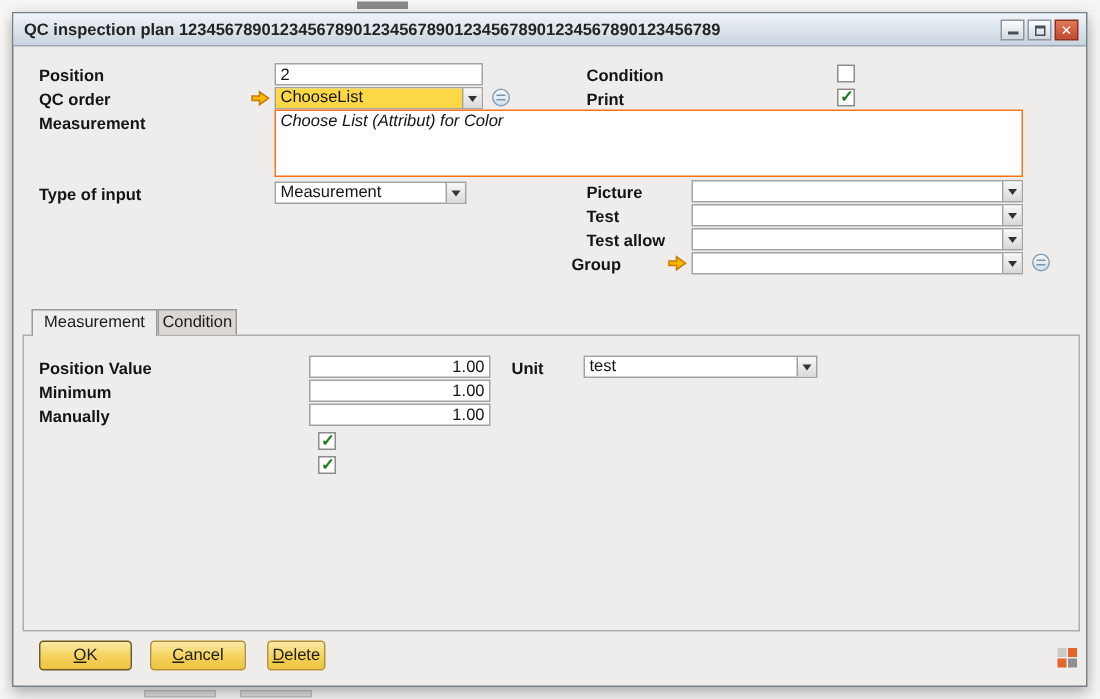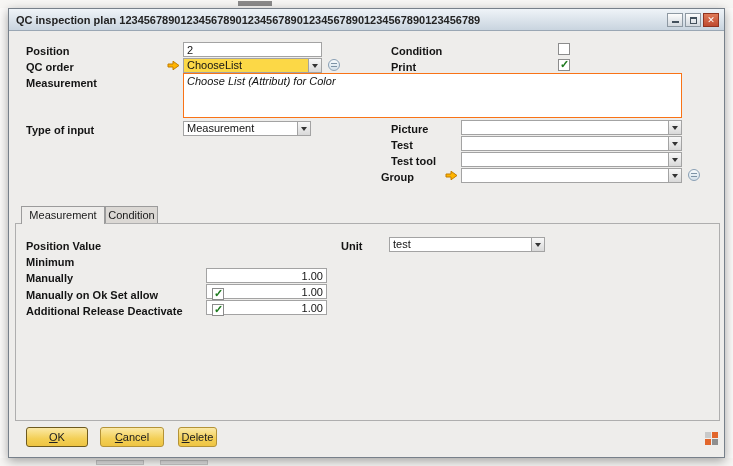--- a/index.html
+++ b/index.html
@@ -45,21 +45,21 @@
   .glyph-max { position:absolute; left:4px; top:3px; width:7px; height:7px; border:1px solid #43505c; border-top-width:2px; }
   .win-btn.close { background:linear-gradient(#df7a58,#bf4a30); border-color:#8f3320; }
   .glyph-close::before { content:"✕"; position:absolute; left:0; right:0; top:0; text-align:center; font-size:9px; line-height:13px; color:#fff; }
 
   .lbl { position:absolute; white-space:nowrap; color:#141414;font-weight:bold; }
 
   .tfield {
     position:absolute; height:15px; border:1px solid #a3a3a3; background:#fff;
     font-family:"Liberation Sans", sans-serif; font-size:11px; padding:0 3px; outline:none; color:#141414;
   }
-  .num { text-align:right;margin-top:31px; }
+  .num { text-align:right; }
 
   textarea.ta {
     position:absolute; left:174px; top:64px; width:499px; height:45px;
     border:1px solid #f97316; background:#fff; resize:none; outline:none;
     font-family:"Liberation Sans", sans-serif; font-size:11px; padding:1px 3px; color:#141414;font-style:italic;
   }
 
   .combo { position:absolute; height:15px; border:1px solid #a3a3a3; background:#fff; display:flex; cursor:pointer; }
   .combo-text { flex:1; padding:0 3px; line-height:13px; overflow:hidden; white-space:nowrap; color:#141414; }
   .combo-btn { width:13px; border-left:1px solid #a3a3a3; background:linear-gradient(#f8f8f8,#d9d9d9); position:relative; }
@@ -161,21 +161,21 @@
       <span class="combo-text"></span>
       <span class="combo-btn"></span>
     </div>
 
     <span class="lbl" style="left:382px;top:130px">Test</span>
     <div class="combo" style="left:452px;top:127px;width:221px">
       <span class="combo-text"></span>
       <span class="combo-btn"></span>
     </div>
 
-    <span class="lbl" style="left:382px;top:146px">Test tool</span>
+    <span class="lbl" style="left:382px;top:146px">Test allow</span>
     <div class="combo" style="left:452px;top:143px;width:221px">
       <span class="combo-text"></span>
       <span class="combo-btn"></span>
     </div>
 
     <span class="lbl" style="left:372px;top:162px">Group</span>
     <span class="link-arrow" style="left:436px;top:161px">
       <svg width="13" height="11" viewBox="0 0 13 11">
           <path d="M1 4 h5 V1.2 L12 5.5 6 9.8 V7 H1 Z" fill="#ffb400" stroke="#c27d00" stroke-width="1"></path>
         </svg>
@@ -201,24 +201,22 @@
       <span class="combo-text">test</span>
       <span class="combo-btn"></span>
     </div>
 
     <span class="lbl" style="left:17px;top:247px">Minimum</span>
     <input class="tfield num" style="left: 197px; top: 244px; width: 121px;" value="1.00">
 
     <span class="lbl" style="left:17px;top:263px">Manually</span>
     <input class="tfield num" style="left: 197px; top: 260px; width: 121px;" value="1.00">
 
-    <span class="lbl" style="left:17px;top:280px">Manually on Ok Set allow</span>
     <span class="cb checked" style="left:203px;top:279px"></span>
 
-    <span class="lbl" style="left:17px;top:296px">Additional Release Deactivate</span>
     <span class="cb checked" style="left:203px;top:295px"></span>
 
     <button class="btn default" style="left:17px;width:62px">
       <span class="btn-label">OK</span>
     </button>
     <button class="btn" style="left:91px;width:64px">
       <span class="btn-label">Cancel</span>
     </button>
     <button class="btn" style="left:169px;width:39px">
       <span class="btn-label">Delete</span>

